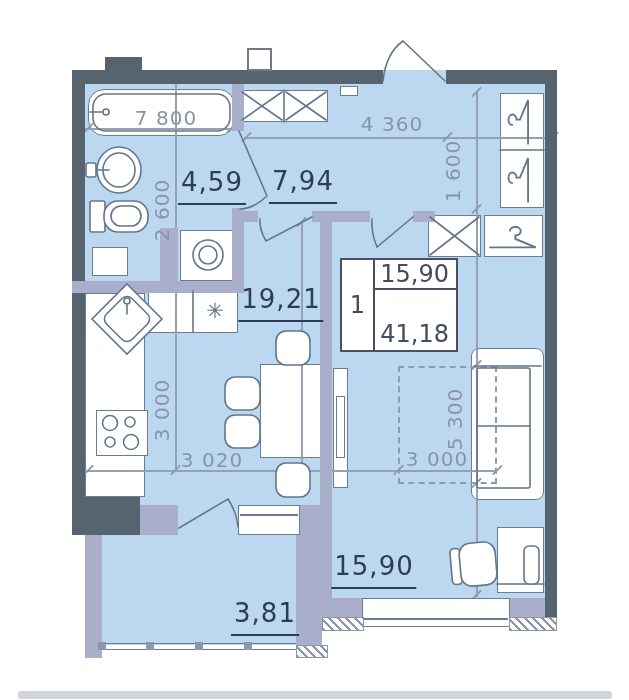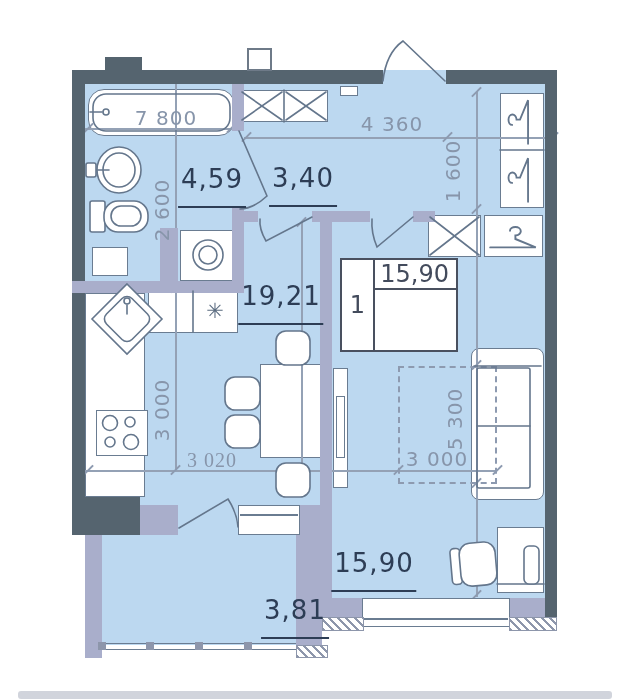--- a/index.html
+++ b/index.html
@@ -21,21 +21,21 @@
   .winbox{background:#fff;border:1.6px solid #6a7c91;box-sizing:border-box;z-index:4;}
   .hatch{z-index:4;border:1px solid #8d96ab;box-sizing:border-box;
          background:repeating-linear-gradient(45deg,#8d96ab 0 2px,#ffffff 2px 6px);}
   .rail{z-index:4;border-top:1.6px solid #6a7c91;border-bottom:1.6px solid #6a7c91;box-sizing:border-box;}
   .post{width:8px;height:8px;background:#8d96ab;z-index:4;}
   
   .dimtext{color:#8795aa;font-size:20px;letter-spacing:1px;white-space:nowrap;z-index:6;
            transform:translate(-50%,-50%);}
   .dimtext.rot{transform:translate(-50%,-50%) rotate(-90deg);}
   .roomlabel{color:#2d3d55;font-size:26px;letter-spacing:1px;white-space:nowrap;z-index:6;
-             transform:translate(-50%,-50%);border-bottom:2.5px solid #2d3d55;padding:0 3px 12px;}
+             transform:translate(-50%,-50%);border-bottom:2.5px solid #2d3d55;padding:0 3px 6px;}
   .hob{color:#5b6c80;font-size:21px;z-index:6;transform:translate(-50%,-50%);}
   
   .stamp{left:340px;top:258px;width:118px;height:94px;background:#fff;border:2px solid #49505f;
          box-sizing:border-box;z-index:6;color:#434b5c;font-size:24px;}
   .stamp .cell{position:absolute;box-sizing:border-box;}
   .stamp .lc{left:0;top:0;width:33px;height:90px;border-right:2px solid #49505f;
              display:flex;align-items:center;justify-content:center;}
   .stamp .r{left:33px;width:81px;height:30px;text-align:right;padding-right:7px;line-height:29px;}
   .stamp .r1{top:0;border-bottom:2px solid #49505f;}
   .stamp .r2{top:30px;border-bottom:2px solid #49505f;}
@@ -214,30 +214,31 @@
     <path d="M312,217 L266,241 Q259,229 260,219"></path>
     <path d="M413,217 L377,247 Q371,233 372,219"></path>
     <path d="M179,528 L228,499 Q237,513 238,527"></path>
   </svg>
 
   <div class="abs dimtext" style="left:166px;top:118px;">7 800</div>
   <div class="abs dimtext rot" style="left:162px;top:210px;">2 600</div>
   <div class="abs dimtext" style="left:392px;top:124px;">4 360</div>
   <div class="abs dimtext rot" style="left:453px;top:171px;">1 600</div>
   <div class="abs dimtext rot" style="left:162px;top:410px;">3 000</div>
-  <div class="abs dimtext" style="left:212px;top:460px;font-family:Liberation Serif, serif;">3 020</div>
+  <div class="abs dimtext" style="left:212px;top:460px;">3 020</div>
   <div class="abs dimtext" style="left:437px;top:459px;">3 000</div>
   <div class="abs dimtext rot" style="left:455px;top:419px;">5 300</div>
 
   <div class="abs roomlabel" style="left:212px;top:186px;">4,59</div>
-  <div class="abs roomlabel" style="left:303px;top:185px;">3,40</div>
+  <div class="abs roomlabel" style="left:303px;top:185px;">7,94</div>
   <div class="abs roomlabel" style="left:281px;top:303px;">19,21</div>
   <div class="abs roomlabel" style="left:374px;top:570px;">15,90</div>
-  <div class="abs roomlabel" style="left:265px;top:617px;margin-left:30px;">3,81</div>
+  <div class="abs roomlabel" style="left:265px;top:617px;">3,81</div>
   <div class="abs hob" style="left:215px;top:311px;">✳</div>
 
   <div class="abs stamp">
     <div class="cell lc">1</div>
     <div class="cell r r1">15,90</div>
+    <div class="cell r r3">41,18</div>
   </div>
 
   <div class="abs band" style="left:18px;top:691px;width:594px;height:8px;"></div>
 </div>
 
 </body></html>

